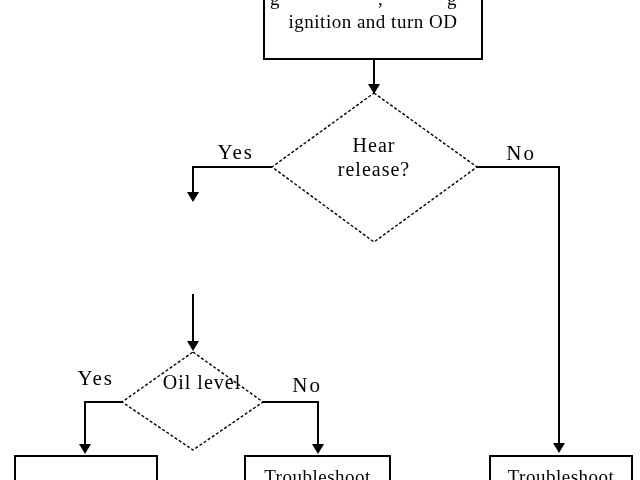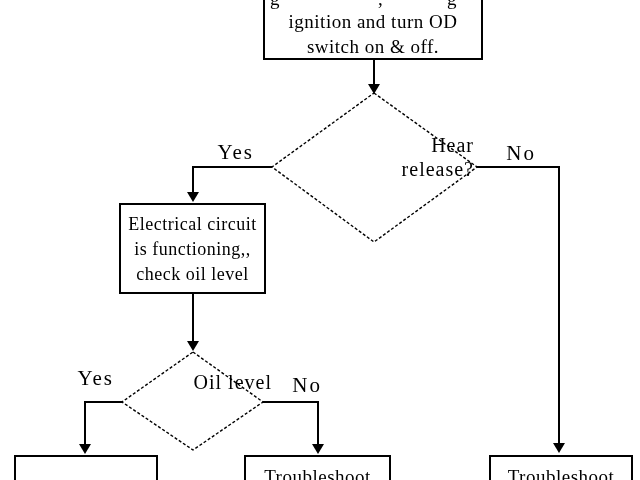--- a/index.html
+++ b/index.html
@@ -31,21 +31,21 @@
     white-space: nowrap;
   }
   .frag {
     position: absolute;
     font-size: 19px;
     line-height: 19px;
     white-space: pre;
   }
   .diamond-text {
     position: absolute;
-    text-align: right;
+    text-align: center;
     font-size: 20px;
     line-height: 24px;
     letter-spacing: 1px;
     white-space: nowrap;
   }
   .branch-label {
     position: absolute;
     text-align: right;
     font-size: 21px;
     letter-spacing: 2px;
@@ -108,41 +108,33 @@
     <polygon points="318,454 312,444 324,444" fill="#000000"></polygon>
     <polygon points="559,453 553,443 565,443" fill="#000000"></polygon>
   </svg>
 
   <div class="box" id="start-box">
     <span class="frag" style="left:5px;   top:17px;">g</span>
     <span class="frag" style="left:113px; top:17px;">,</span>
     <span class="frag" style="left:182px; top:17px;">g</span>
     <div class="box-text" id="start-lines">
       <div>ignition and turn OD</div>
-      <div>switch on &amp; off.</div>
     </div>
   </div>
 
   <div class="diamond-text" id="decision1-text">
     <div>Hear</div>
     <div>release?</div>
   </div>
 
   <div class="branch-label" id="label-yes1">Yes</div>
   <div class="branch-label" id="label-no1">No</div>
   <div class="branch-label" id="label-yes2">Yes</div>
   <div class="branch-label" id="label-no2">No</div>
 
-  <div class="box" id="process-box">
-    <div class="box-text" id="process-lines">
-      <div>Electrical circuit</div>
-      <div>is functioning,,</div>
-      <div>check oil level</div>
-    </div>
-  </div>
 
   <div class="diamond-text" id="decision2-text">
     <div>Oil level</div>
   </div>
 
   <div class="box" id="result-left-box">
     <div class="result-text"></div>
   </div>
   <div class="box" id="result-middle-box">
     <div class="result-text">Troubleshoot</div>

